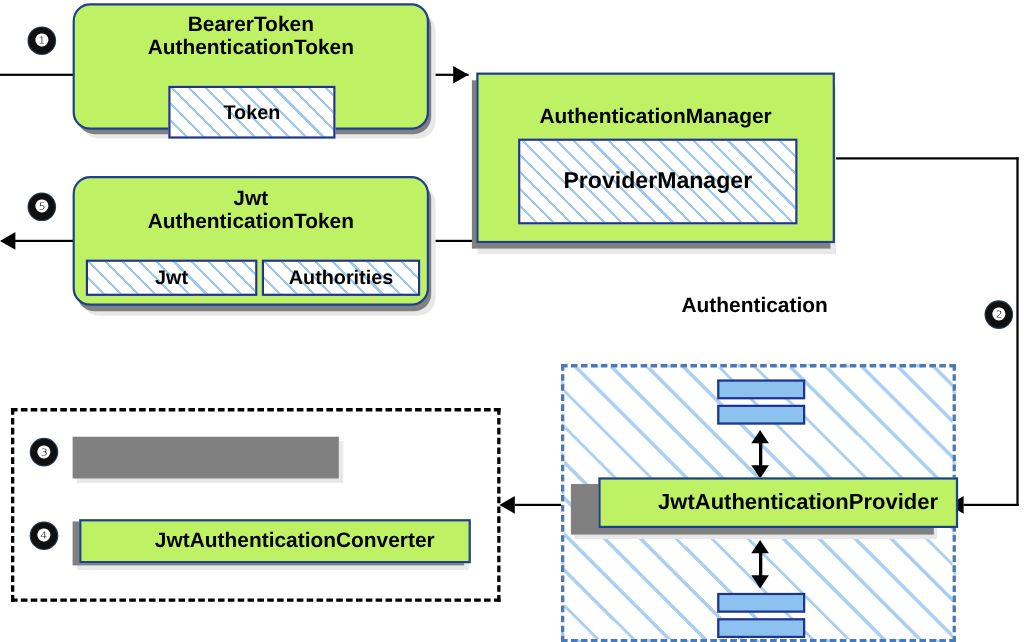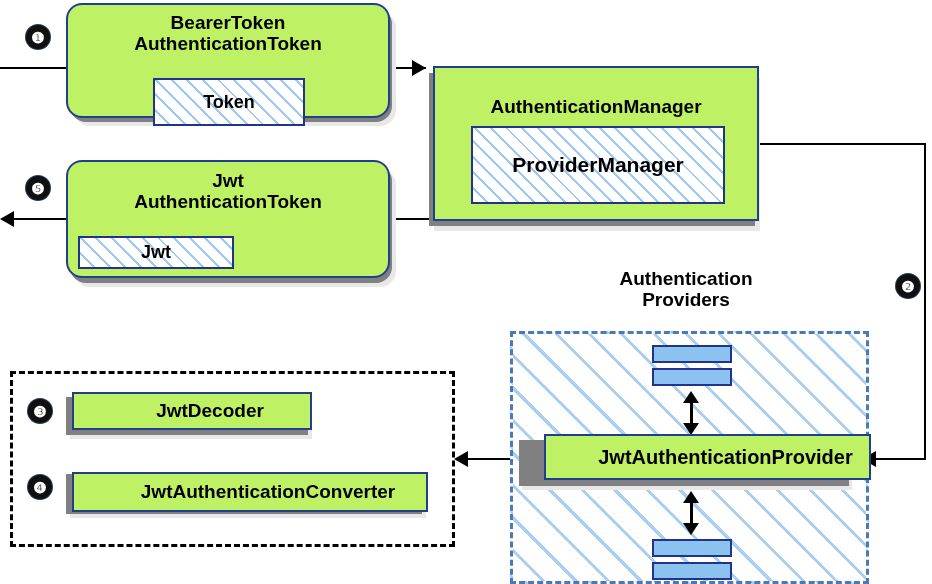--- a/index.html
+++ b/index.html
@@ -184,35 +184,37 @@
   <div class="abs shadow-dark" style="left:70px; top:165px; width:322px; height:118px; border-radius:16px;"></div>
 
   <div class="abs node rounded" style="left:66px; top:160px; width:324px; height:118px;">
     <div class="node-title" style="top:8px; font-size:19px;">
       <div>Jwt</div>
       <div>AuthenticationToken</div>
     </div>
     <div class="abs hatch-box" style="left:10px; top:74px; width:156px; height:33px; font-size:18px;">
       <span>Jwt</span>
     </div>
+    <div class="abs hatch-box" style="left:170px; top:74px; width:144px; height:33px; font-size:18px;">
+      <span>Authorities</span>
+    </div>
   </div>
 
   <div class="abs shadow-light" style="left:434px; top:78px; width:326px; height:153px;"></div>
   <div class="abs shadow-dark" style="left:429px; top:73px; width:326px; height:153px;"></div>
 
   <div class="abs node" style="left:433px; top:66px; width:326px; height:155px; display:block;">
     <div class="node-title" style="top:28px; font-size:19px;">AuthenticationManager</div>
     <div class="abs hatch-box" style="left:36px; top:58px; width:254px; height:78px; font-size:21px;">
       <span>ProviderManager</span>
     </div>
   </div>
 
   <div class="group-caption" style="left:566px; top:268px; width:240px; font-size:19px;">
     <div>Authentication</div>
-    <div>Providers</div>
   </div>
 
   <div class="abs group-dashed" style="left:510px; top:331px; width:359px; height:253px;"></div>
 
   <div class="abs bar" style="left:652px; top:345px; width:80px; height:18px;"></div>
   <div class="abs bar" style="left:652px; top:368px; width:80px; height:18px;"></div>
 
   <div class="abs arrow-up" style="left:683px; top:391px;"></div>
   <div class="abs line-v" style="left:690px; top:399px; height:28px; width:3px;"></div>
   <div class="abs arrow-down" style="left:683px; top:423px;"></div>
@@ -227,23 +229,20 @@
   <div class="abs line-v" style="left:690px; top:499px; height:28px; width:3px;"></div>
   <div class="abs arrow-down" style="left:683px; top:523px;"></div>
 
   <div class="abs bar" style="left:652px; top:539px; width:80px; height:18px;"></div>
   <div class="abs bar" style="left:652px; top:562px; width:80px; height:18px;"></div>
 
   <div class="abs group-dotted" style="left:10px; top:371px; width:445px; height:176px;"></div>
 
   <div class="abs shadow-light" style="left:70px; top:401px; width:242px; height:38px;"></div>
   <div class="abs shadow-dark" style="left:66px; top:397px; width:242px; height:38px;"></div>
-  <div class="abs node" style="left:72px; top:392px; width:240px; height:38px; font-size:19px;">
-    <span>JwtDecoder</span>
-  </div>
 
   <div class="abs shadow-light" style="left:70px; top:478px; width:356px; height:40px;"></div>
   <div class="abs shadow-dark" style="left:66px; top:474px; width:356px; height:40px;"></div>
   <div class="abs node" style="left:72px; top:472px; width:356px; height:40px; font-size:19px;">
     <span>JwtAuthenticationConverter</span>
   </div>
 
   <div class="abs badge" style="left:26px; top:25px; width:24px; height:24px;">
     <span>❶</span>
   </div>

